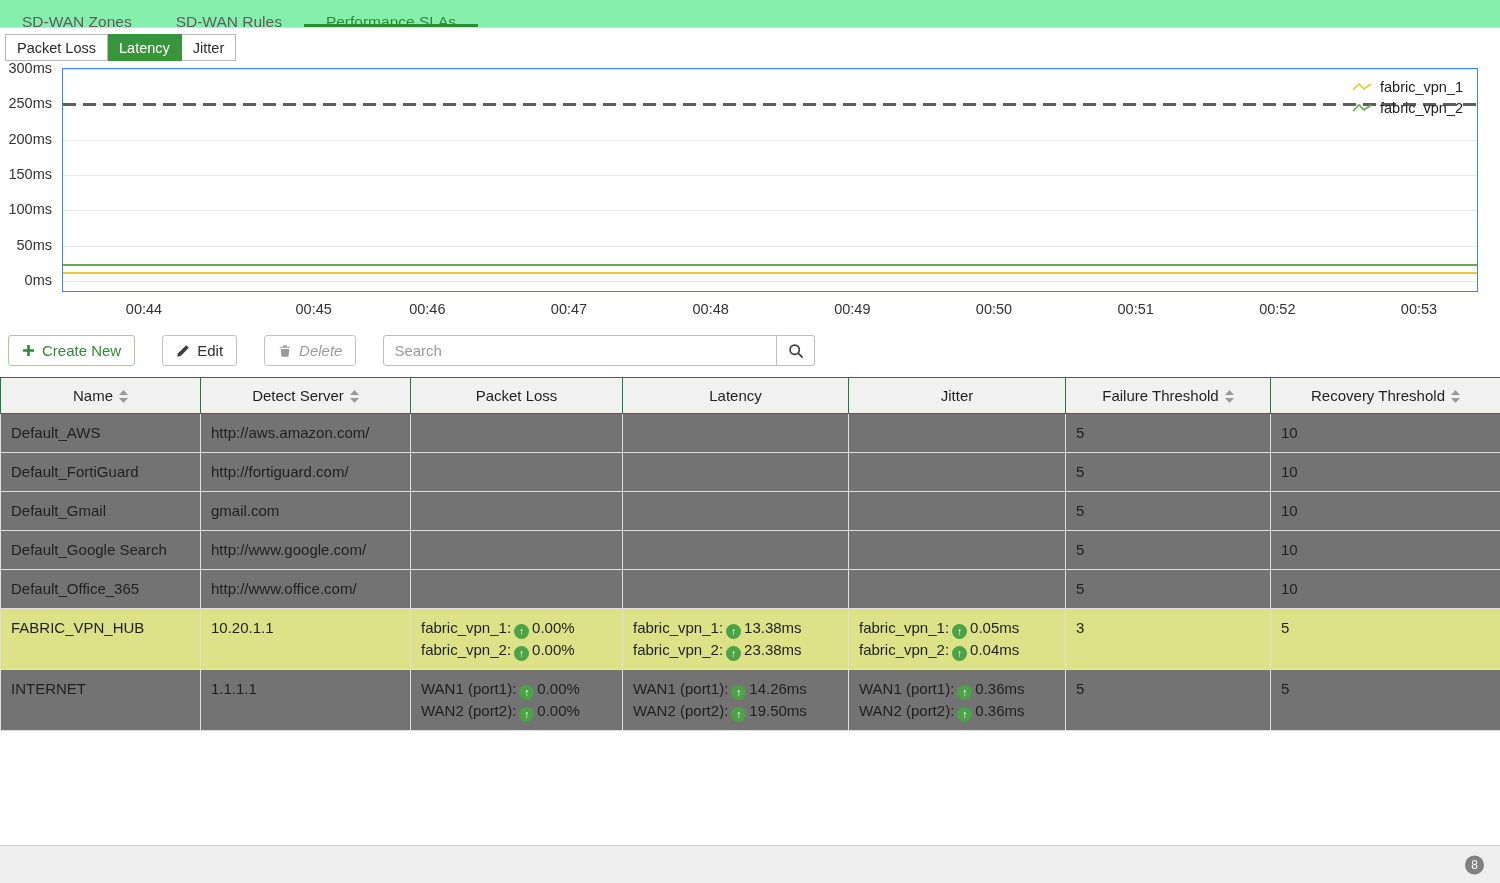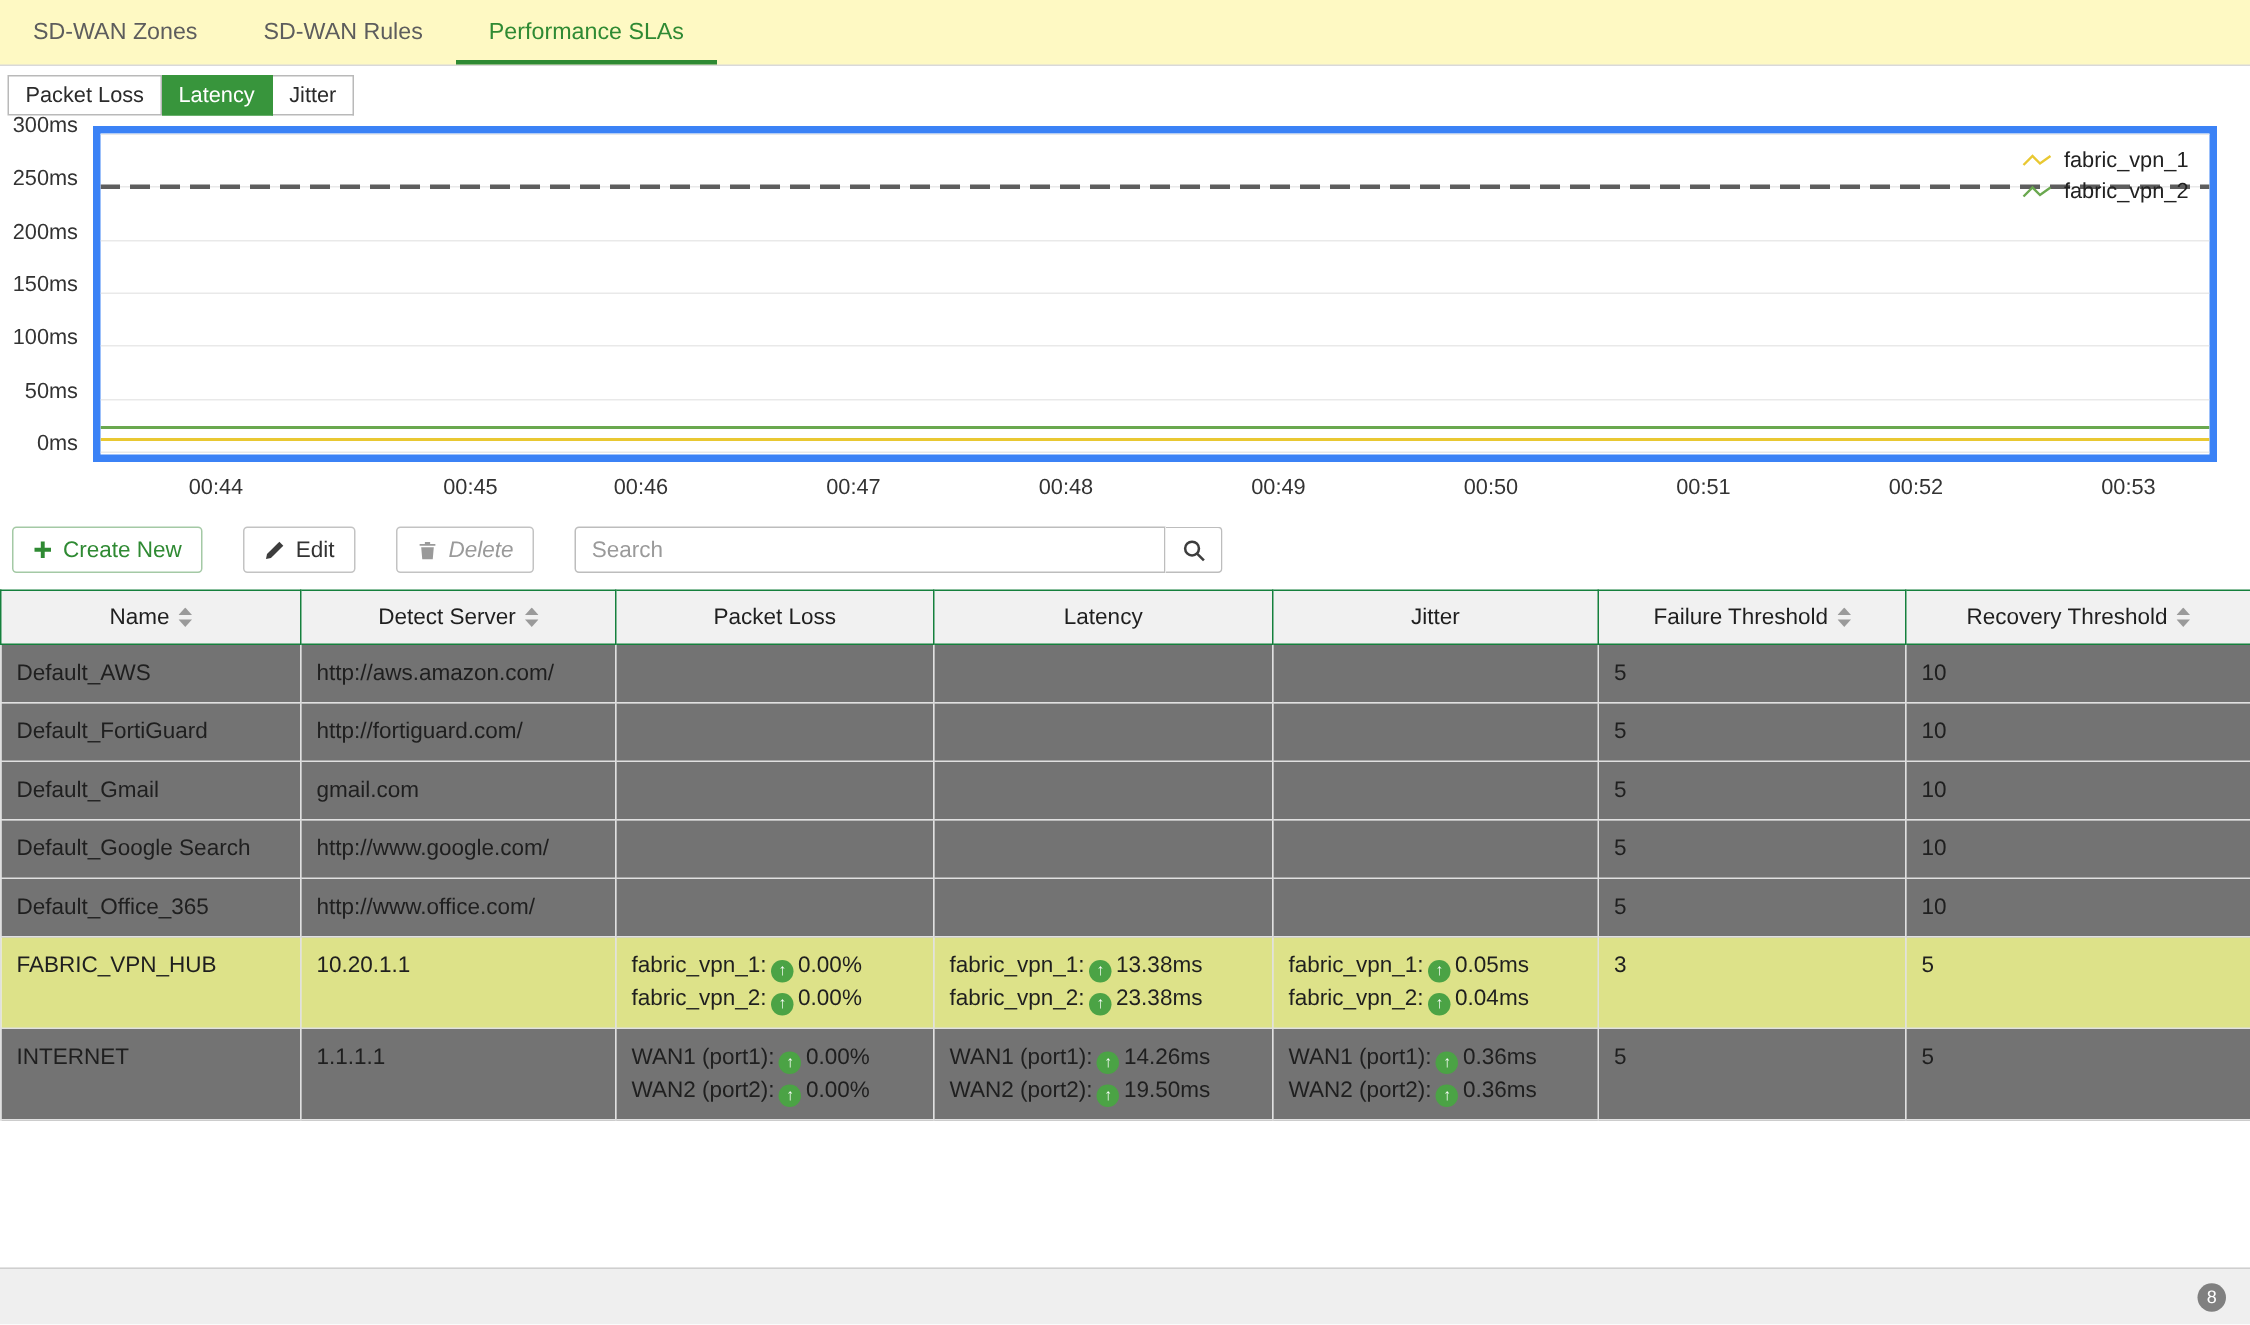--- a/index.html
+++ b/index.html
@@ -1,36 +1,36 @@
 <!DOCTYPE html>
 <html><head>
 <meta charset="utf-8">
 <style>
   * { margin:0; padding:0; box-sizing:border-box; }
   html,body { width:1500px; height:883px; overflow:hidden; background:#fff;
     font-family:"Liberation Sans", sans-serif; color:#1f1f1f; font-size:15px; }
   .page { position:relative; width:1500px; height:883px; }
 
   
-  .top-tabs { display:flex; height:44px; background:#fef9c3; border-bottom:1px solid #d9d9d9; }
+  .top-tabs { display:flex; height:28px; background:#86efac; border-bottom:1px solid #d9d9d9; }
   .tab { padding:0 22px; line-height:43px; font-size:15.5px; color:#5d5d5d; cursor:pointer; white-space:nowrap; }
   .tab.active { color:#2f8a33; box-shadow: inset 0 -3px 0 #2f8a33; }
 
   
   .metric-toggle { display:flex; margin:6px 0 7px 5px; }
   .toggle { font-family:inherit; font-size:14.5px; height:27px; padding:0 11px; background:#fff;
     border:1px solid #b9b9b9; color:#2b2b2b; cursor:pointer; }
   .toggle + .toggle { border-left:none; }
   .toggle.active { background:#38953c; border-color:#38953c; color:#fff; }
 
   
   .chart { position:relative; margin:0 22px 0 0; padding-left:62px; height:258px; }
   .y-axis { position:absolute; left:0; top:0; width:58px; height:224px; }
   .y-label { position:absolute; right:6px; transform:translateY(-50%); font-size:14.5px; color:#333; white-space:nowrap; }
-  .plot { position:relative; height:224px; border:5px solid #3b82f6; background:#fff; overflow:hidden; }
+  .plot { position:relative; height:224px; border:1px solid #3b82f6; background:#fff; overflow:hidden; }
   .gridline { position:absolute; left:0; right:0; height:1px; background:#e9e9e9; }
   .threshold-line { position:absolute; left:0; right:0; height:3px;
     background:repeating-linear-gradient(90deg,#5e5e5e 0 13px, transparent 13px 20px); }
   .series-line { position:absolute; left:0; right:0; height:2px; }
   .legend { position:absolute; top:10px; right:14px; display:flex; flex-direction:column; gap:5px; }
   .legend-item { display:flex; align-items:center; gap:8px; font-size:14.5px; color:#222; cursor:pointer; }
   .x-axis { position:relative; height:32px; }
   .x-label { position:absolute; top:9px; transform:translateX(-50%); font-size:14.5px; color:#333; }
 
   

